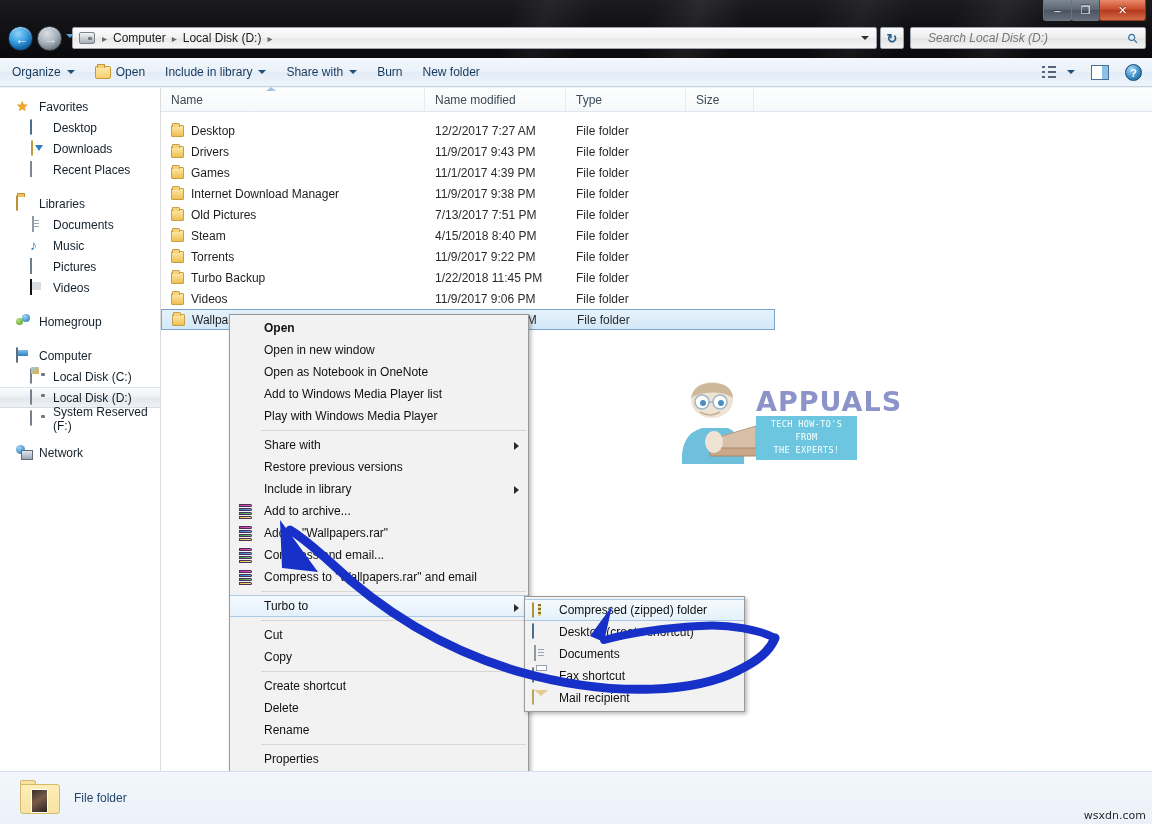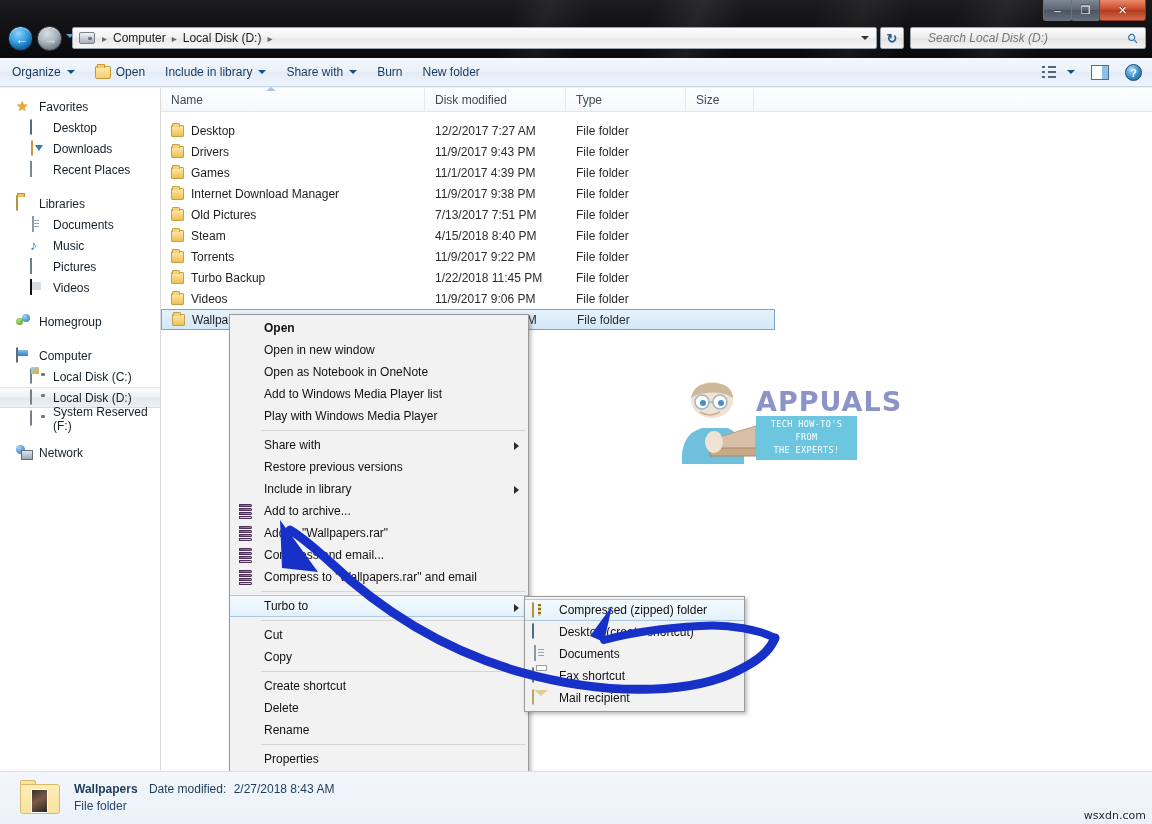--- a/index.html
+++ b/index.html
@@ -516,21 +516,21 @@
     <div class="navrow">
       <span class="nicon"><span class="ic-network"></span></span>
       <span>Network</span>
     </div>
   </div>
 
   <div id="listarea">
     <div id="colhead">
       <div id="sortarrow"></div>
       <div class="col" id="col-name"><span>Name</span></div>
-      <div class="col" id="col-date"><span>Disk modified</span></div>
+      <div class="col" id="col-date"><span>Name modified</span></div>
       <div class="col" id="col-type"><span>Type</span></div>
       <div class="col" id="col-size"><span>Size</span></div>
     </div>
 
     <div id="rows" style="padding-top:8px;">
       <div class="filerow">
         <span class="cell-name">
             <span class="folder-ico"></span>
             <span>Desktop</span>
           </span>
@@ -785,23 +785,18 @@
     <path d="M 700 626 C 660 628 626 634 604 640" stroke="#1630c8" stroke-width="8" fill="none" stroke-linecap="round"></path>
   </svg>
 
   <div id="statusbar">
     <div id="status-ico">
       <div class="ftab"></div>
         <div class="fback"></div>
         <div class="pic"></div>
     </div>
     <div id="status-text">
-      <div>
-        <span style="font-weight:bold;">Wallpapers</span>
-        <span style="margin-left:8px;">Date modified:</span>
-        <span style="margin-left:4px;">2/27/2018 8:43 AM</span>
-      </div>
       <div id="status-line2">File folder</div>
     </div>
     <div id="sitecredit">wsxdn.com</div>
   </div>
 
 </div>
 
 </body></html>

